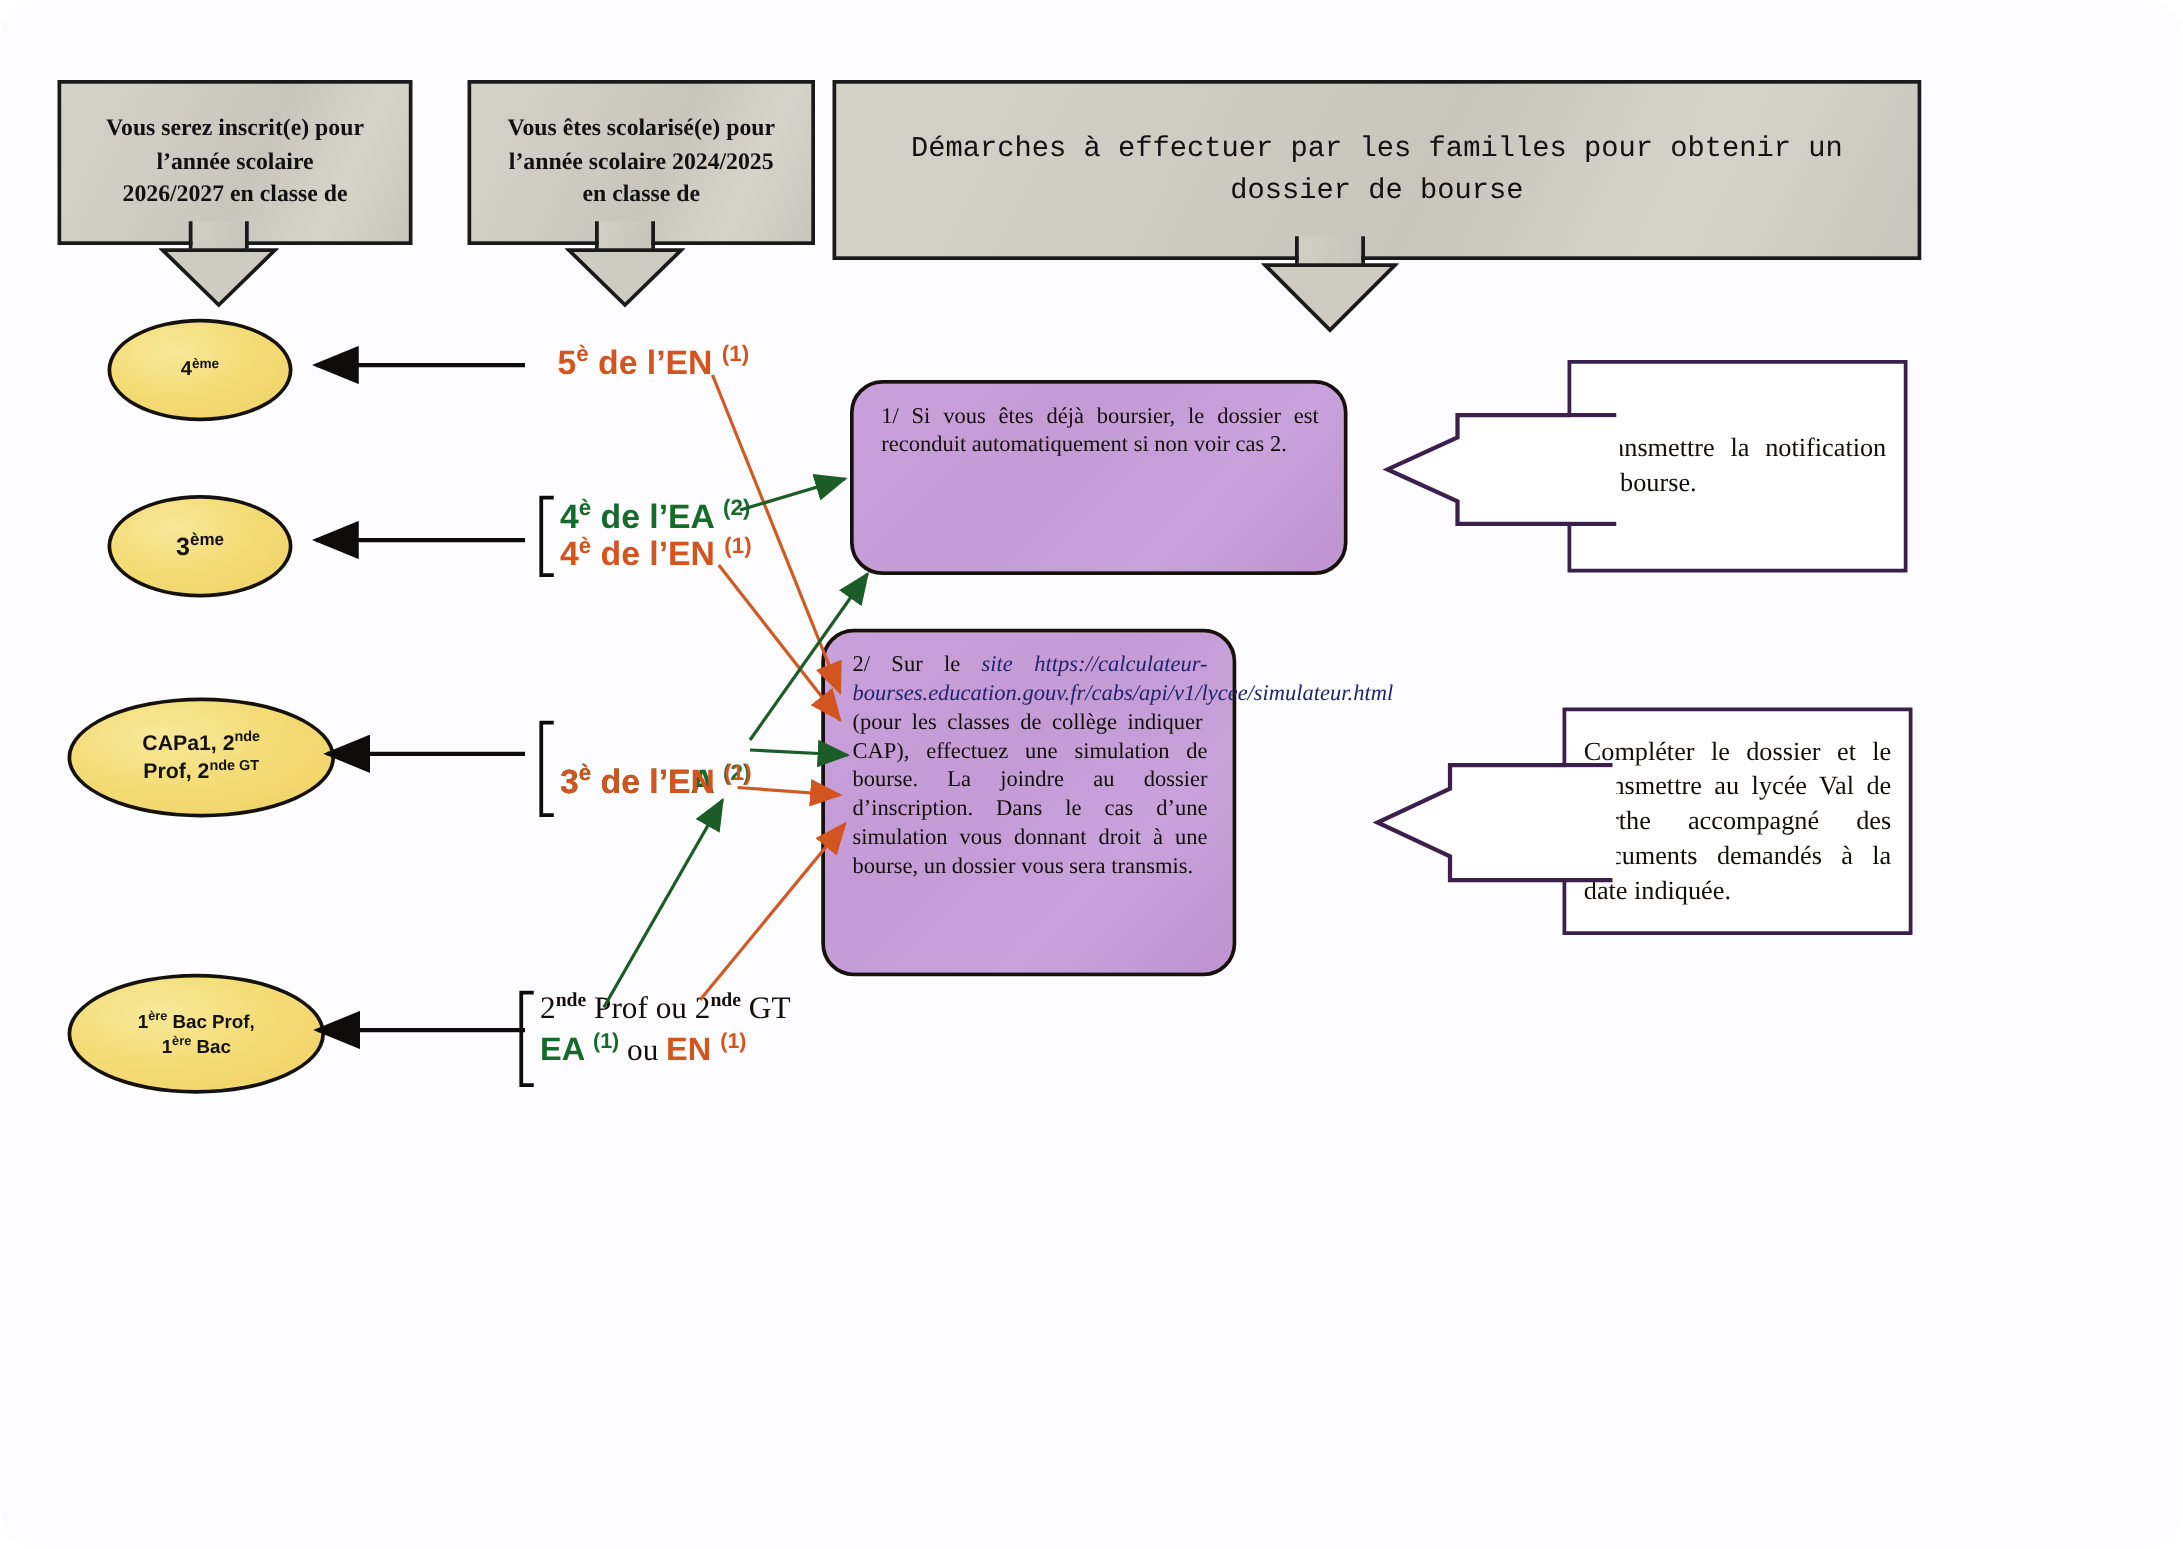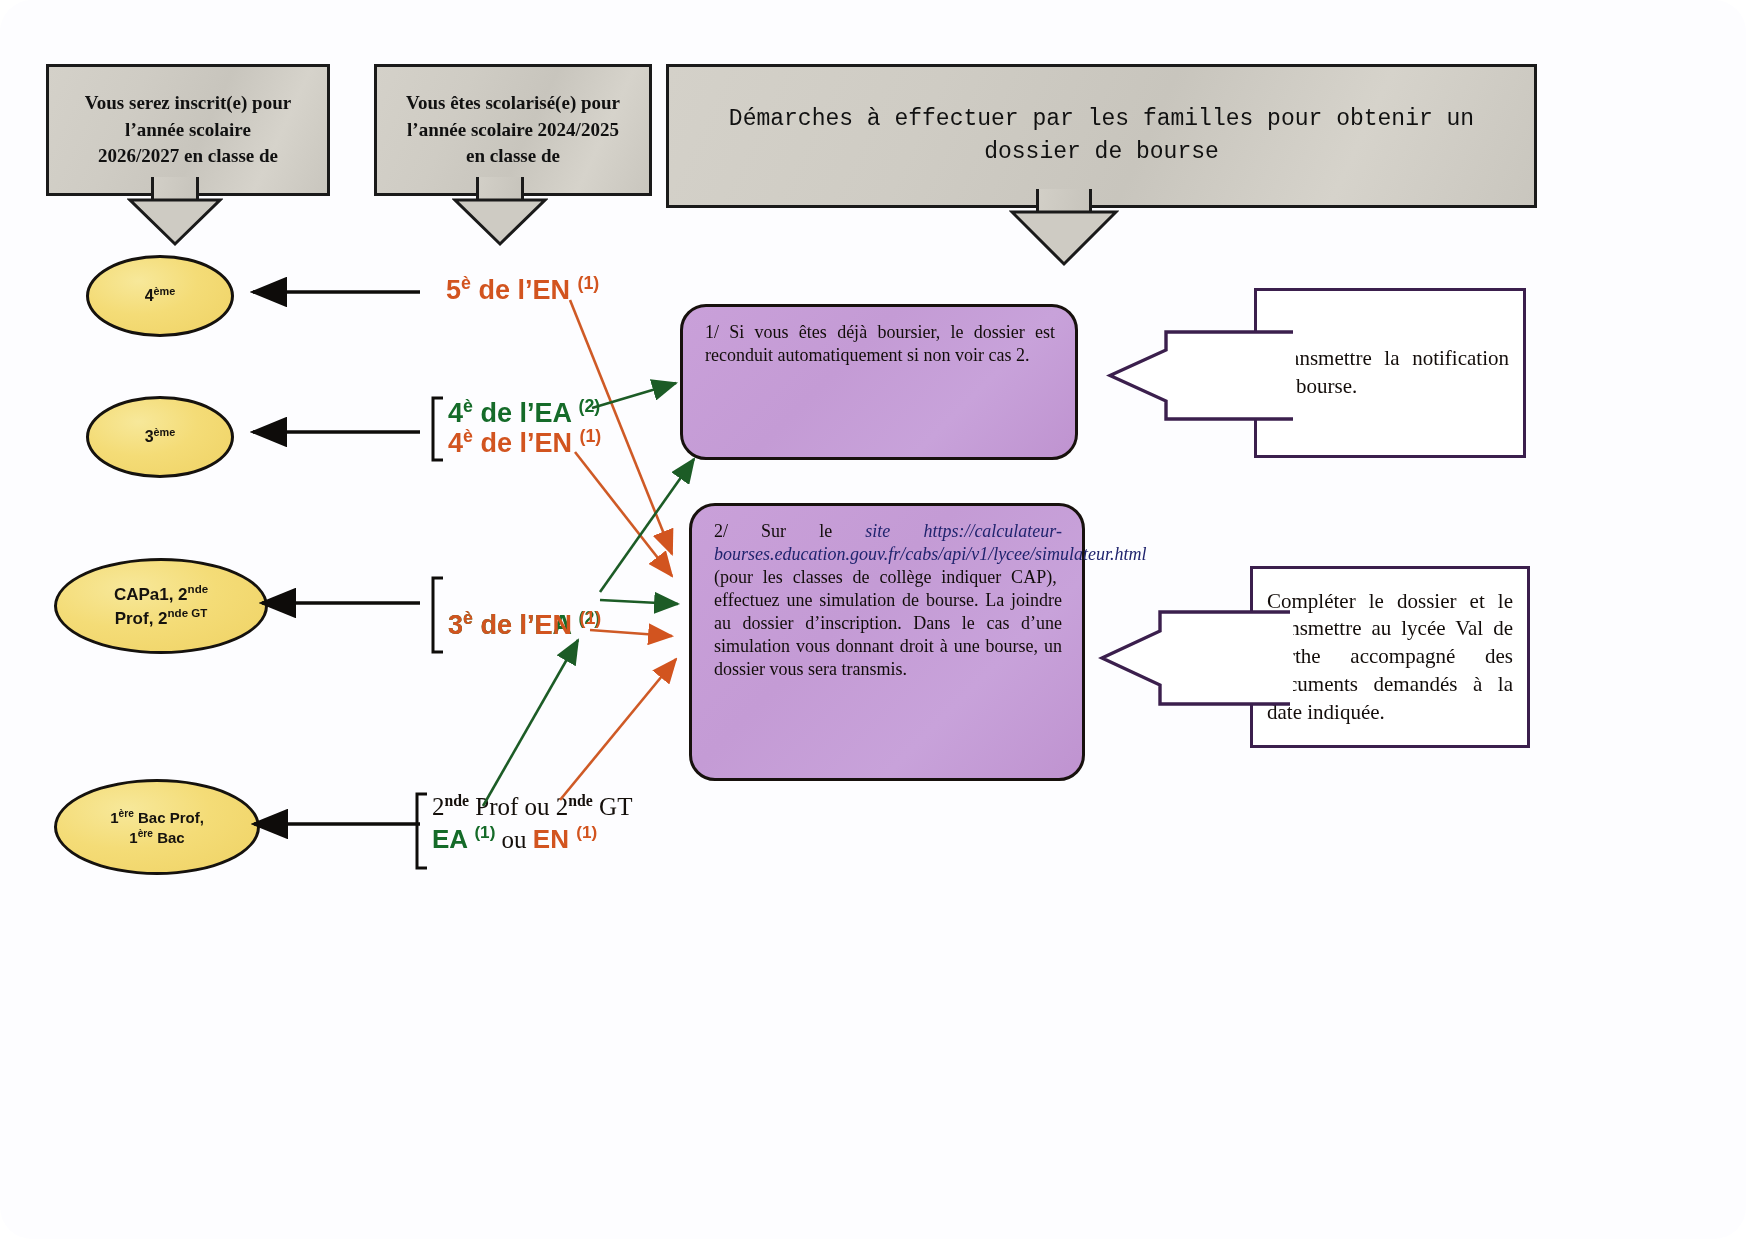--- a/index.html
+++ b/index.html
@@ -181,21 +181,21 @@
       <svg width="110" height="58" viewBox="0 0 110 58" style="position:absolute;left:-27px;top:20px;">
         <path d="M3,3 L107,3 L55,55 z" fill="#cecbc3" stroke="#1a1a1a" stroke-width="3"></path>
       </svg>
     </div>
   </div>
 
   <div class="oval" style="left:86px;top:255px;width:142px;height:76px;font-size:16px;">
     <span><span>4</span><sup>ème</sup></span>
   </div>
 
-  <div class="oval" style="left:86px;top:396px;width:142px;height:76px;font-size:16px;">
+  <div class="oval" style="left:86px;top:396px;width:142px;height:76px;font-size:20px;">
     <span><span>3</span><sup>ème</sup></span>
   </div>
 
   <div class="oval" style="left:54px;top:558px;width:208px;height:90px;font-size:17px;">
     <span>
       <span>CAPa1, 2</span><sup>nde</sup><br>
       <span>Prof, 2</span><sup>nde GT</sup>
     </span>
   </div>
 
@@ -228,21 +228,21 @@
     <span>2</span><sup>nde</sup><span> Prof ou 2</span><sup>nde</sup><span> GT</span>
   </div>
   <div class="clabel" style="left:432px;top:822px;font-size:26px;color:#140f0b;">
     <span class="ea"><span>EA </span><sup>(1)</sup></span><span class="mix" style="font-size:25px;"> ou </span><span class="en"><span>EN </span><sup>(1)</sup></span>
   </div>
 
   <div class="purple" style="left:680px;top:304px;width:398px;height:156px;">
     <span>1/ Si vous êtes déjà boursier, le dossier est reconduit automatiquement si non voir cas 2.</span>
   </div>
 
-  <div class="purple" style="left:689px;top:503px;width:396px;height:278px;">
+  <div class="purple" style="left:657px;top:503px;width:332px;height:278px;">
     <span>2/ Sur le </span><span class="url">site </span><span class="url">https://calculateur-bourses.education.gouv.fr/cabs/api/v1/lycee/simulateur.html</span><span> (pour les classes de collège indiquer CAP), effectuez une simulation de bourse. La joindre au dossier d’inscription. Dans le cas d’une simulation vous donnant droit à une bourse, un dossier vous sera transmis.</span>
   </div>
 
   <div class="callout" style="left:1106px;top:288px;width:420px;height:170px;">
     <div class="rect" style="left:148px;top:0;width:272px;height:170px;">
       <span>Transmettre la notification de bourse.</span>
     </div>
     <svg class="arrow" style="left:0;top:40px;" width="190" height="95" viewBox="0 0 190 95">
       <path d="M187,4 L60,4 L60,22 L4,47.5 L60,73 L60,91 L187,91" fill="#ffffff" stroke="#3b1f4d" stroke-width="3.4" stroke-linejoin="miter"></path>
       <rect x="150" y="6" width="40" height="83" fill="#ffffff"></rect>

